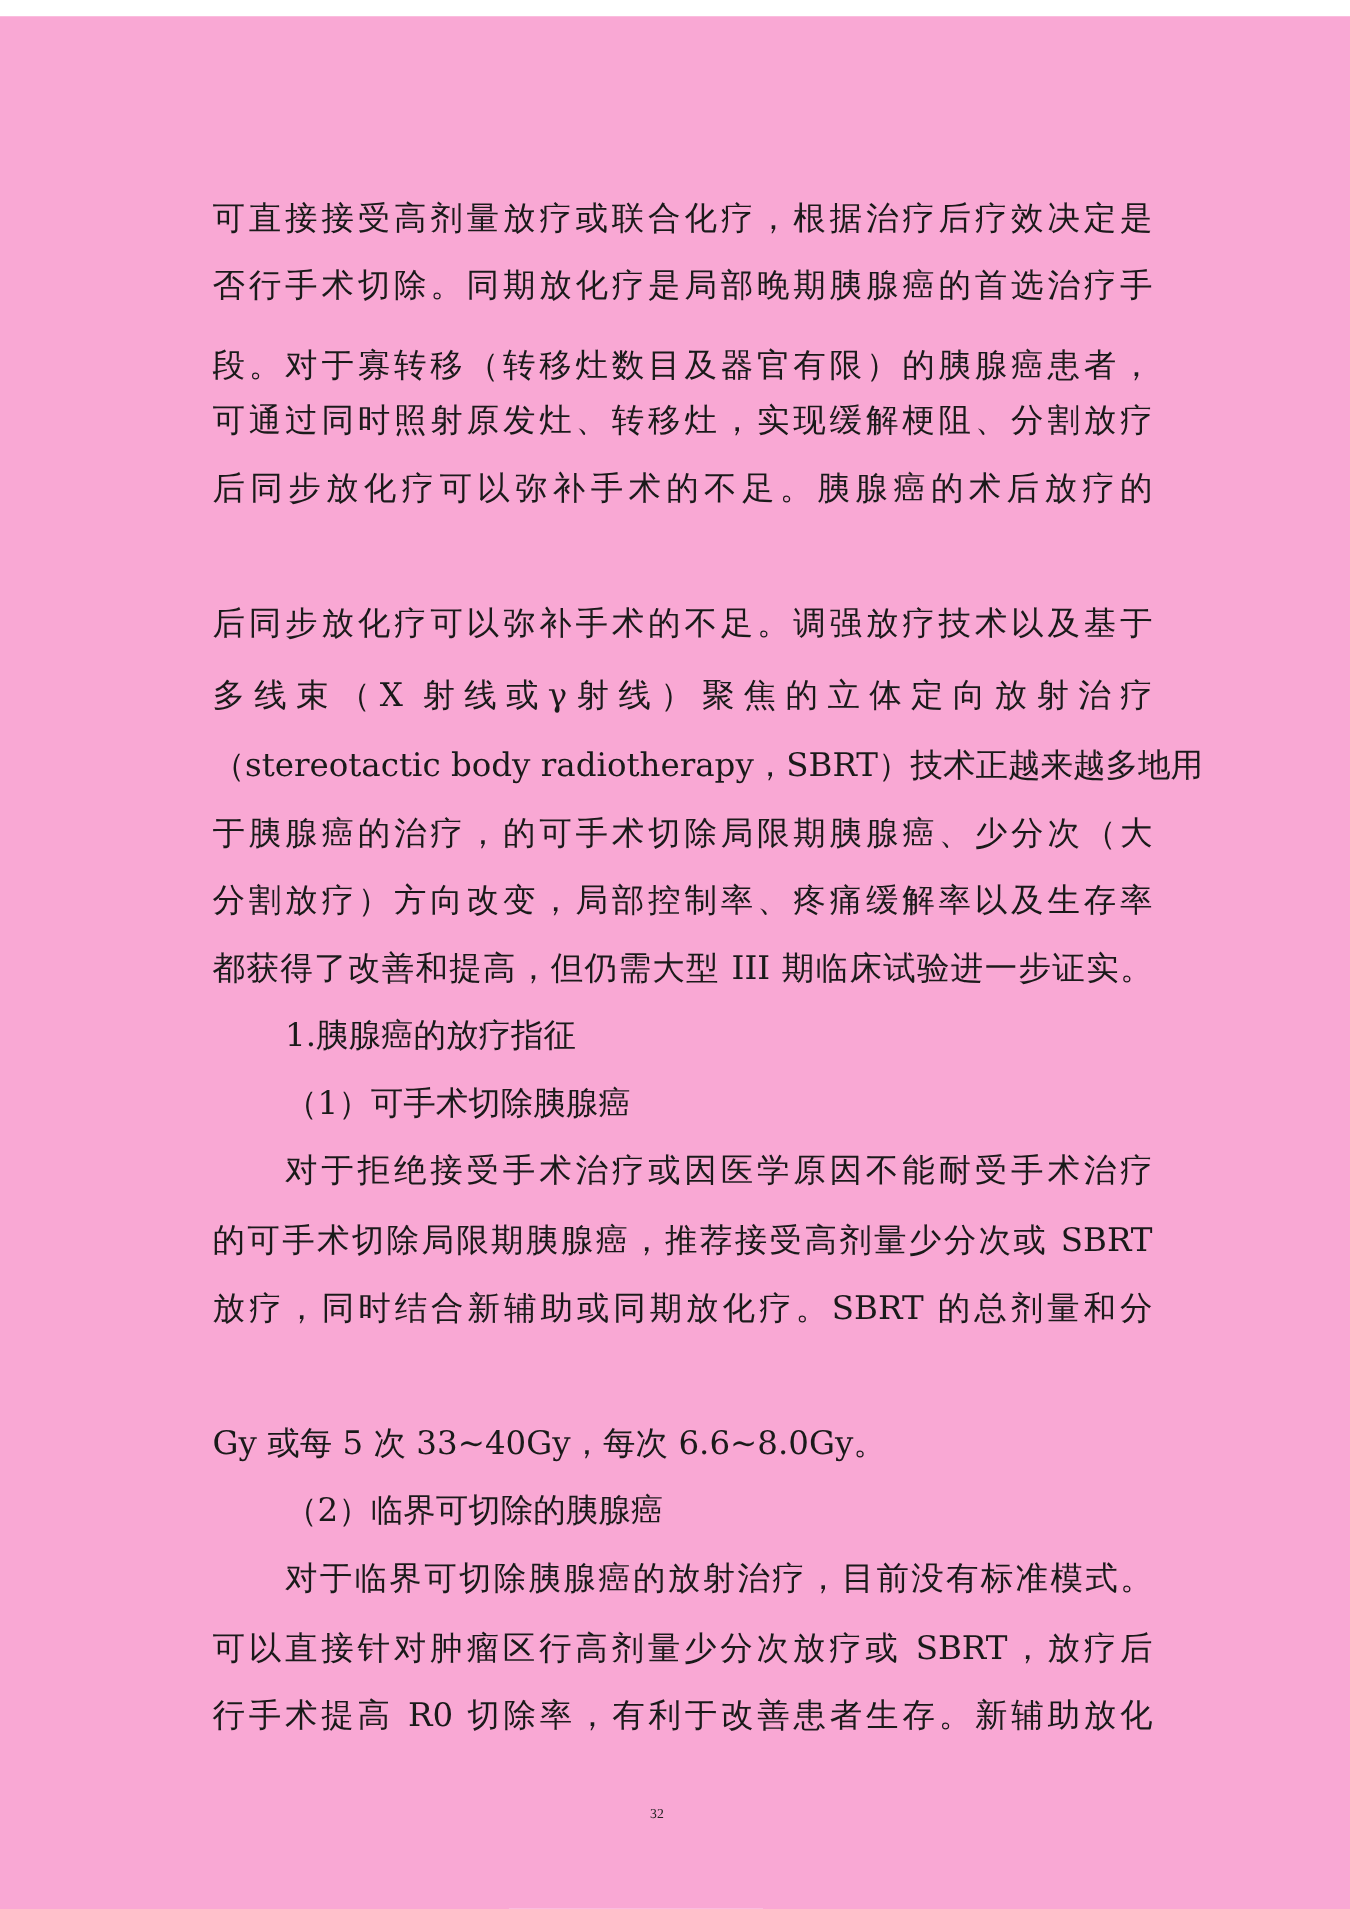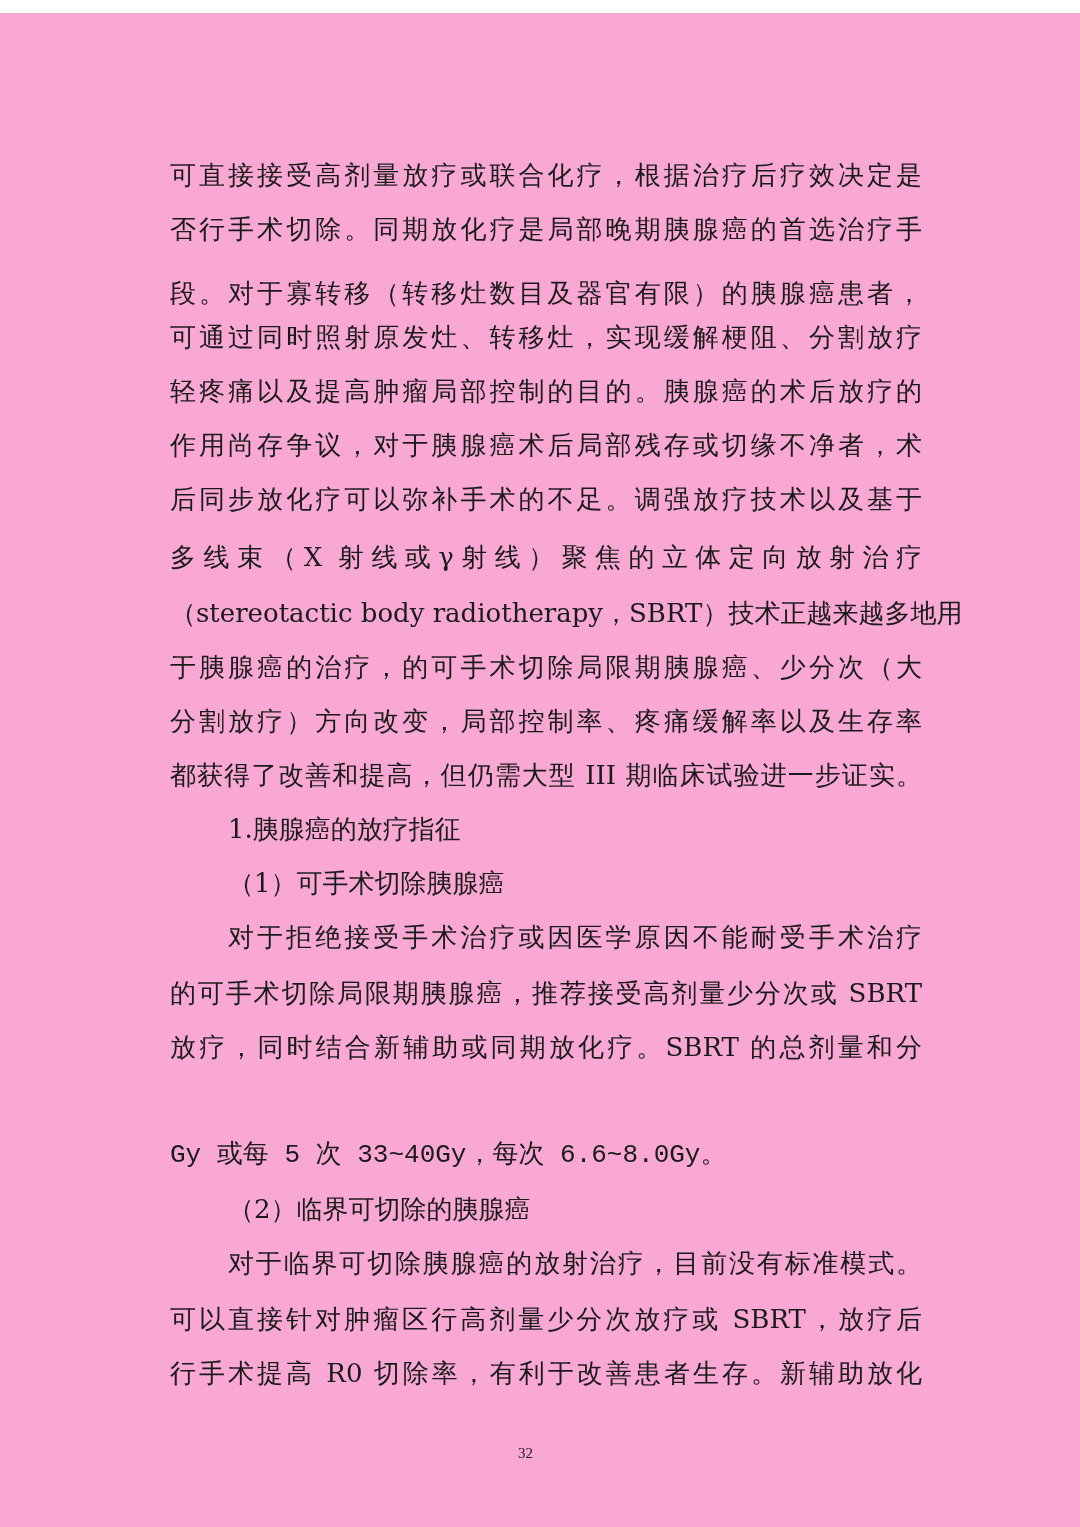--- a/index.html
+++ b/index.html
@@ -11,43 +11,42 @@
       width: 752px;
       height: 36px;
       line-height: 36px;
       font-family: "DejaVu Serif", "Liberation Serif", serif;
       font-size: 26px;
       color: #1a1a1a;
       text-align: justify;
       text-align-last: justify;
       white-space: nowrap;
     }
-    .line.last { text-align-last: left; font-family: Liberation Mono, monospace; }
+    .line.last { text-align-last: left; }
     .line.indent { left: 228px; width: 694px; }
     .line.heading { text-align-last: left; }
     .pagenum {
       position: absolute;
       left: 0; width: 1051px;
       top: 1432px;
       text-align: center;
       font-family: "Liberation Serif", serif;
-      font-size: 15px;
+      font-size: 11px;
       color: #222;
     }
   </style>
 </head>
 <body>
 
 <div class="page">
   <div class="line" style="top:144px">可直接接受高剂量放疗或联合化疗，根据治疗后疗效决定是</div>
   <div class="line" style="top:198px">否行手术切除。同期放化疗是局部晚期胰腺癌的首选治疗手</div>
   <div class="line" style="top:262px">段。对于寡转移（转移灶数目及器官有限）的胰腺癌患者，</div>
   <div class="line" style="top:306px">可通过同时照射原发灶、转移灶，实现缓解梗阻、分割放疗</div>
-  <div class="line" style="top:360px">轻疼痛以及提高肿瘤局部控制的目的。胰腺癌的术后放疗的</div>
-  <div class="line" style="top:414px">作用尚存争议，对于胰腺癌术后局部残存或切缘不净者，术</div>
+  <div class="line" style="top:360px">后同步放化疗可以弥补手术的不足。胰腺癌的术后放疗的</div>
   <div class="line" style="top:468px">后同步放化疗可以弥补手术的不足。调强放疗技术以及基于</div>
   <div class="line" style="top:526px">多线束（X 射线或γ射线）聚焦的立体定向放射治疗</div>
   <div class="line" style="top:582px">（stereotactic body radiotherapy，SBRT）技术正越来越多地用</div>
   <div class="line" style="top:636px">于胰腺癌的治疗，的可手术切除局限期胰腺癌、少分次（大</div>
   <div class="line" style="top:690px">分割放疗）方向改变，局部控制率、疼痛缓解率以及生存率</div>
   <div class="line" style="top:744px">都获得了改善和提高，但仍需大型 III 期临床试验进一步证实。</div>
 
   <div class="line indent heading" style="top:798px">1.胰腺癌的放疗指征</div>
   <div class="line indent heading" style="top:852px">（1）可手术切除胰腺癌</div>
 

